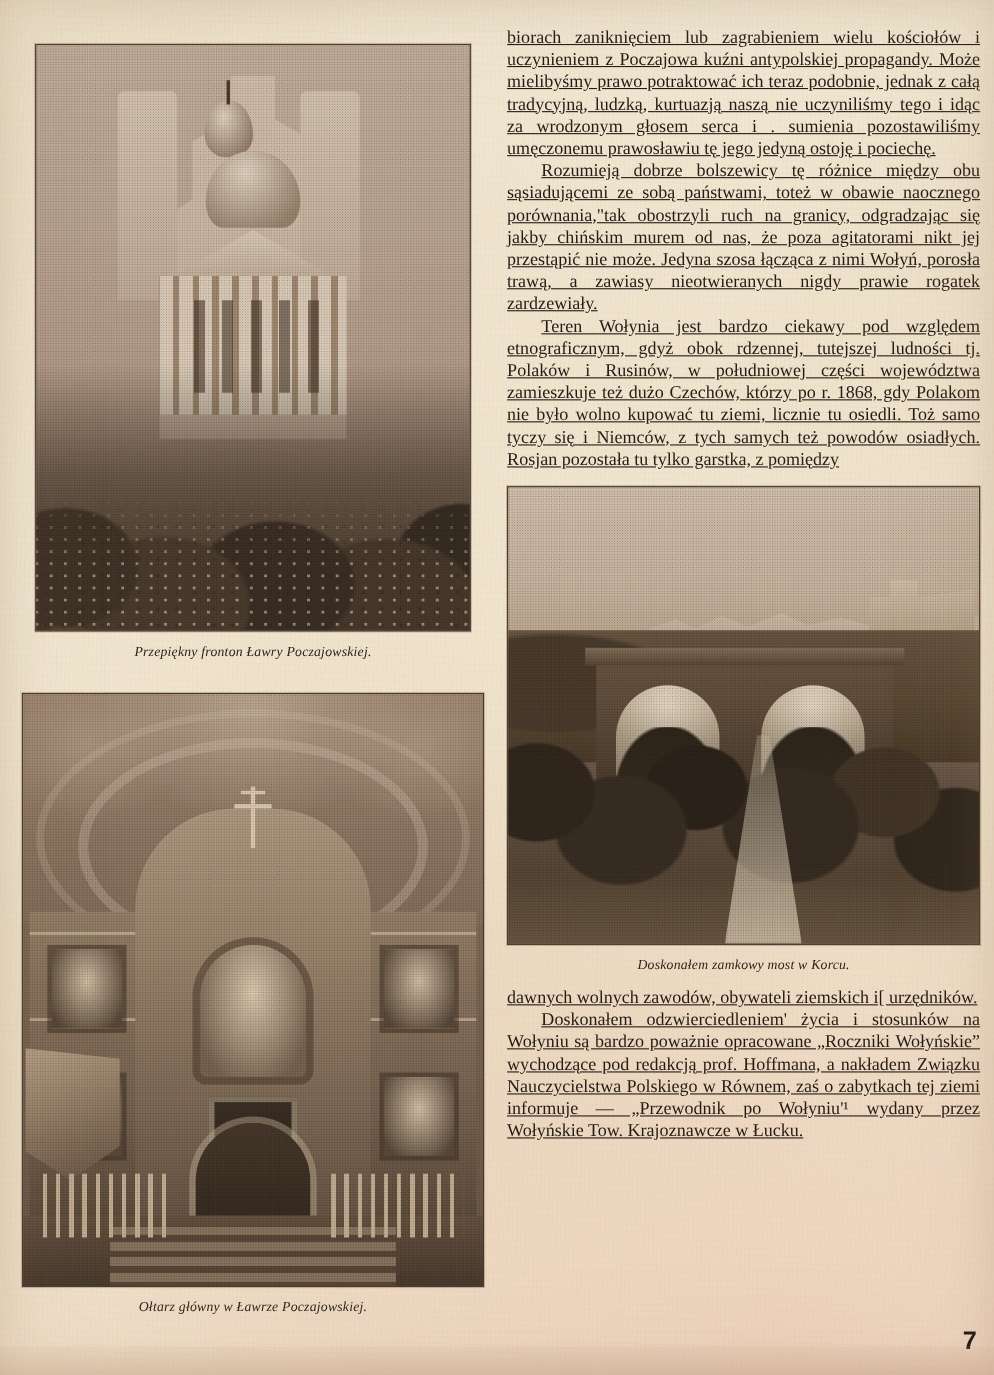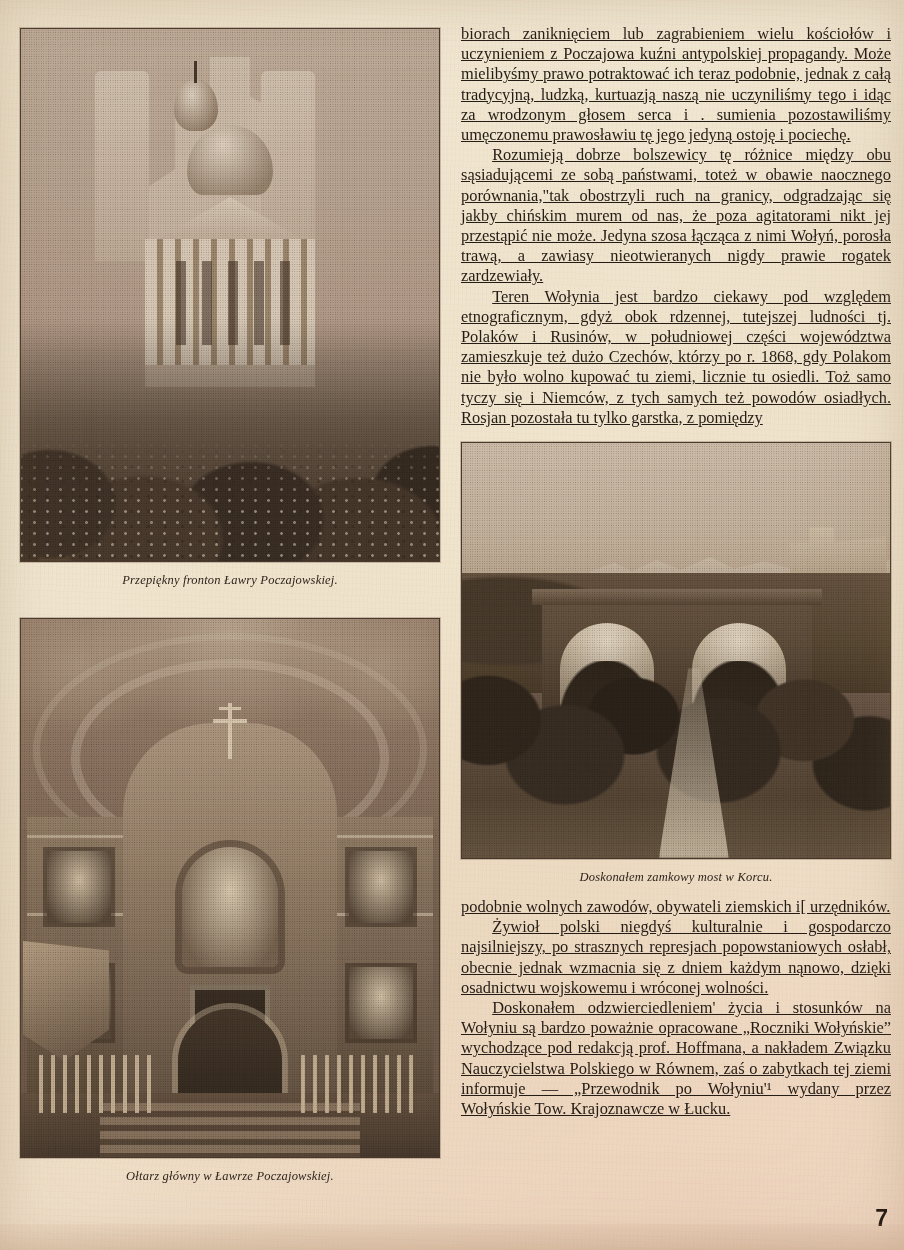--- a/index.html
+++ b/index.html
@@ -336,21 +336,21 @@
 </head>
 <body>
 
 <div class="paper-texture"></div>
 <div class="paper-fibers"></div>
 
 <div class="page">
 
   <div class="col-left">
 
-    <figure style="margin:0">
+    <figure style="margin:12px">
       <div class="photo" id="photo-church">
         <div class="p1-sky"></div>
         <div class="p1-facade"></div>
         <div class="p1-tower l">
           <div class="p1-dome l"></div>
           <div class="p1-spire l"></div>
         </div>
         <div class="p1-tower r">
           
           
@@ -426,22 +426,21 @@
         <div class="p3-deck"></div>
         <div class="p3-trees"></div>
         <div class="p3-path"></div>
         <div class="sepia-wash"></div>
         <div class="halftone"></div>
       </div>
       <figcaption class="caption">Doskonałem zamkowy most w Korcu.</figcaption>
     </figure>
 
     <div class="bodytext lower">
-      <p class="noindent">podobnie wolnych zawodów, obywateli ziemskich i[ urzędników.</p>
-      <p>Żywioł polski niegdyś kulturalnie i gospodarczo najsilniejszy, po strasznych represjach popowstaniowych osłabł, obecnie jednak wzmacnia się z dniem każdym nąnowo, dzięki osadnictwu wojskowemu i wróconej wolności.</p>
+      <p class="noindent">dawnych wolnych zawodów, obywateli ziemskich i[ urzędników.</p>
       <p>Doskonałem odzwierciedleniem' życia i stosunków na Wołyniu są bardzo poważnie opracowane „Roczniki Wołyńskie” wychodzące pod redakcją prof. Hoffmana, a nakładem Związku Nauczycielstwa Polskiego w Równem, zaś o zabytkach tej ziemi informuje — „Przewodnik po Wołyniu'¹ wydany przez Wołyńskie Tow. Krajoznawcze w Łucku.</p>
     </div>
 
   </div>
 
   <div class="page-number">7</div>
 </div>
 
 <div class="scan-edge"></div>
 <div class="bottom-strip"></div>

